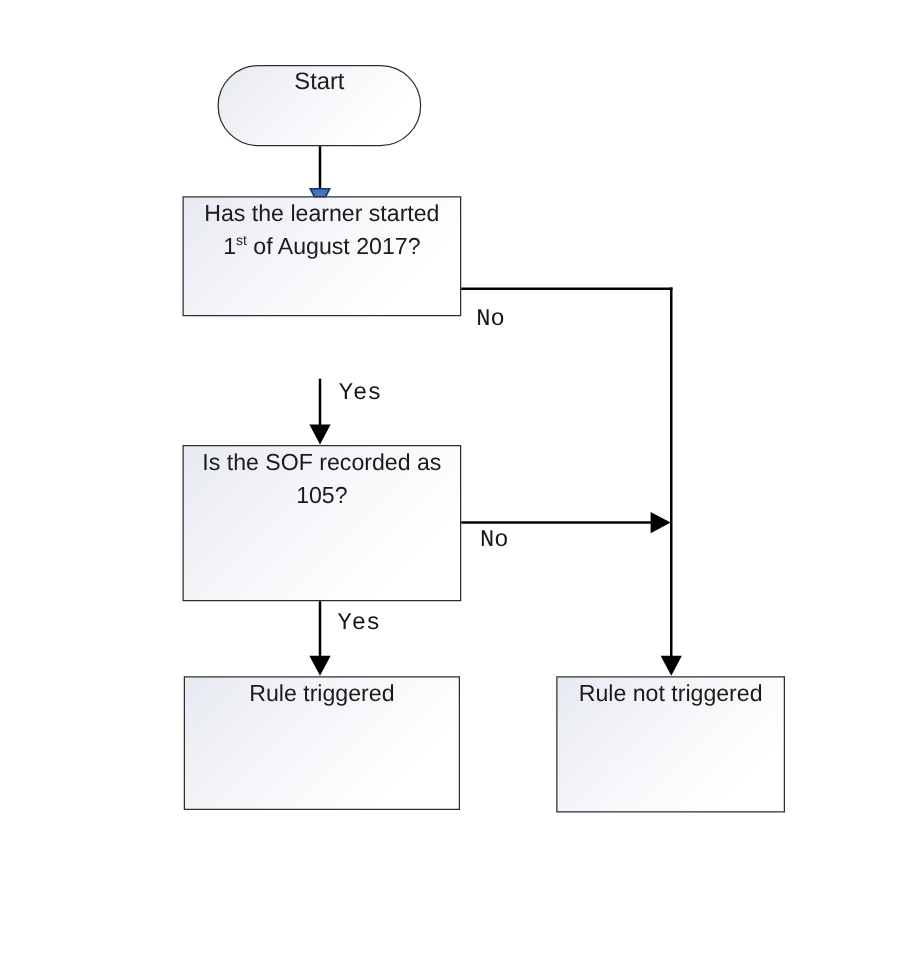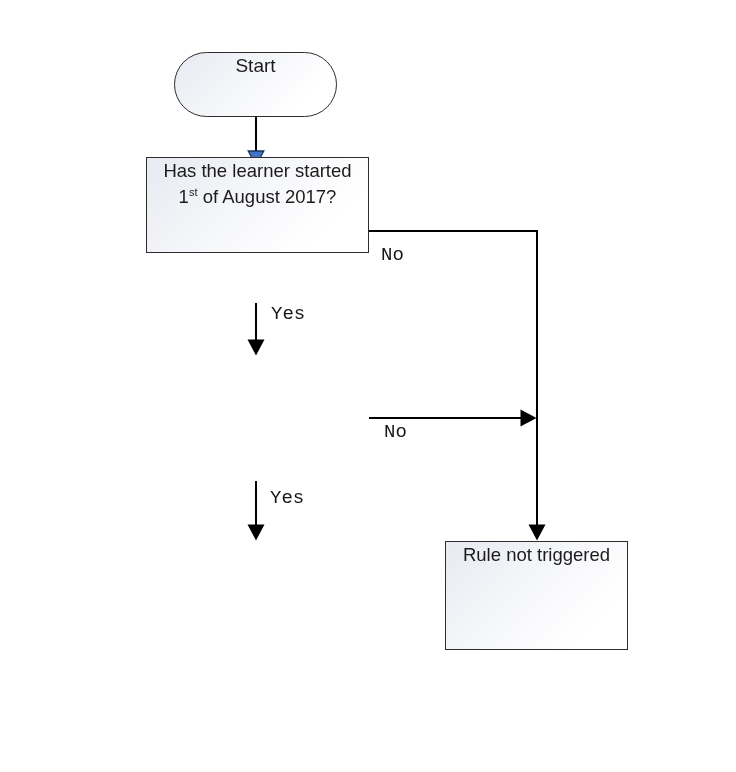--- a/index.html
+++ b/index.html
@@ -76,31 +76,40 @@
     <path d="M0.5 0.5 L17.5 0.5 L9 16.5 Z" fill="#000000"></path>
   </svg>
   <span class="edge-label" style="left:379px; top:244px;">No</span>
 
   <div class="line-v" style="left:255px; top:303px; height:38px;"></div>
   <svg class="ah" style="left:247px; top:339px;" width="18" height="17" viewBox="0 0 18 17">
     <path d="M0.5 0.5 L17.5 0.5 L9 16.5 Z" fill="#000000"></path>
   </svg>
   <span class="edge-label" style="left:269px; top:303px;">Yes</span>
 
+  <div class="shape decision2">
+    <div class="txt">
+      <div>Is the SOF recorded as</div>
+      <div>105?</div>
+    </div>
+  </div>
 
   <div class="line-h" style="left:369px; top:417px; width:152px;"></div>
   <svg class="ah" style="left:520px; top:409px;" width="17" height="18" viewBox="0 0 17 18">
     <path d="M0.5 0.5 L0.5 17.5 L16.5 9 Z" fill="#000000"></path>
   </svg>
   <span class="edge-label" style="left:382px; top:421px;">No</span>
 
   <div class="line-v" style="left:255px; top:481px; height:44px;"></div>
   <svg class="ah" style="left:247px; top:524px;" width="18" height="17" viewBox="0 0 18 17">
     <path d="M0.5 0.5 L17.5 0.5 L9 16.5 Z" fill="#000000"></path>
   </svg>
   <span class="edge-label" style="left:268px; top:487px;">Yes</span>
 
+  <div class="shape outcome-yes">
+    <span>Rule triggered</span>
+  </div>
 
   <div class="shape outcome-no">
     <span>Rule not triggered</span>
   </div>
 
 </div>
 
 </body></html>

